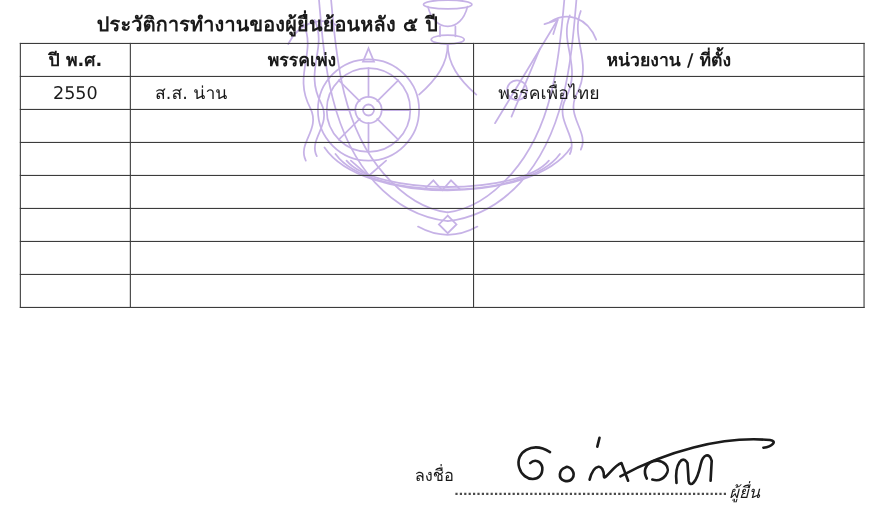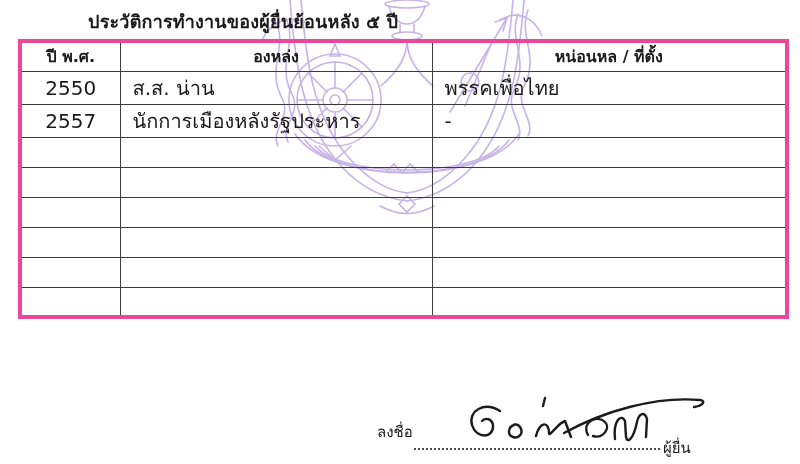--- a/index.html
+++ b/index.html
@@ -9,36 +9,36 @@
 
   .doc-title { position:absolute; left:88px; top:7px; font-size:18px; font-weight:bold;
                letter-spacing:.2px; z-index:3; }
 
   
   .seal { position:absolute; left:218px; top:0px; width:368px; height:220px; z-index:1; }
 
   
   table.doc-table { position:absolute; left:18px; top:39px; width:767px; z-index:2;
                     border-collapse:collapse; table-layout:fixed; background:transparent; }
-  table.doc-table { border:4px solid #ec4899; }
+  table.doc-table { border:1px solid #ec4899; }
   .doc-table th, .doc-table td { border:1px solid #3c3c3c; height:30px; padding:0 4px;
-                                 font-size:20px; vertical-align:middle; background:transparent;
+                                 font-size:16px; vertical-align:middle; background:transparent;
                                  overflow:hidden; white-space:nowrap; }
   .doc-table th { font-weight:bold; text-align:center; font-size:16px; }
   .col-year  { width:100px; }
   .col-pos   { width:312px; }
   .col-org   { width:355px; }
   td.cell-year { text-align:center; }
-  td.cell-pos, td.cell-org { text-align:left; padding-left:12px; }
+  td.cell-pos, td.cell-org { text-align:left; padding-left:22px; }
 
   
   .sig-label  { position:absolute; left:377px; top:420px; font-size:15px; z-index:3; }
   .sig-line   { position:absolute; left:414px; top:432px; width:246px; height:18px;
                 border-bottom:2px dotted #4a4a4a; z-index:2; }
-  .sig-suffix { position:absolute; left:663px; top:436px; font-size:15px; z-index:3; }
+  .sig-suffix { position:absolute; left:663px; top:436px; font-size:15px; z-index:3;font-style:italic; }
   .sig-ink    { position:absolute; left:452px; top:391px; width:260px; height:60px; z-index:4; }
 </style>
 </head>
 <body>
 
 <div class="page">
 
   <svg class="seal" viewBox="0 0 368 220" aria-hidden="true">
     <g fill="none" stroke="#b9a0e1" stroke-width="1.6" stroke-linecap="round" opacity="0.8">
 
@@ -90,34 +90,29 @@
 
   <table class="doc-table">
     <colgroup>
       <col class="col-year">
         <col class="col-pos">
         <col class="col-org">
     </colgroup>
     <thead>
       <tr>
         <th>ปี พ.ศ.</th>
-        <th>องหล่ง</th>
-        <th>หน่อนหล / ที่ตั้ง</th>
+        <th>พรรคเพ่ง</th>
+        <th>หน่วยงาน / ที่ตั้ง</th>
       </tr>
     </thead>
     <tbody>
       <tr>
         <td class="cell-year">2550</td>
         <td class="cell-pos">ส.ส. น่าน</td>
         <td class="cell-org">พรรคเพื่อไทย</td>
-      </tr>
-      <tr>
-        <td class="cell-year">2557</td>
-        <td class="cell-pos">นักการเมืองหลังรัฐประหาร</td>
-        <td class="cell-org">-</td>
       </tr>
       <tr>
         <td class="cell-year"></td>
         <td class="cell-pos"></td>
         <td class="cell-org"></td>
       </tr>
       <tr>
         <td class="cell-year"></td>
         <td class="cell-pos"></td>
         <td class="cell-org"></td>

